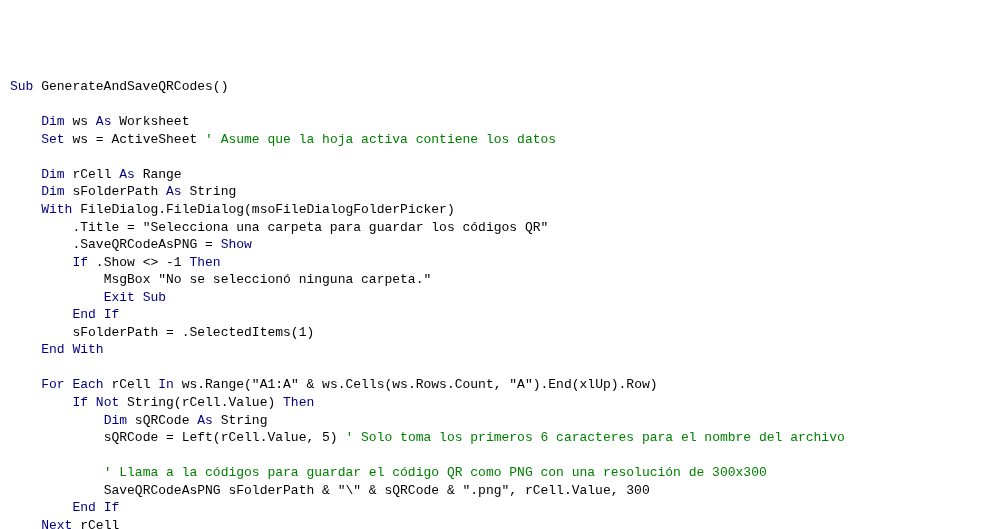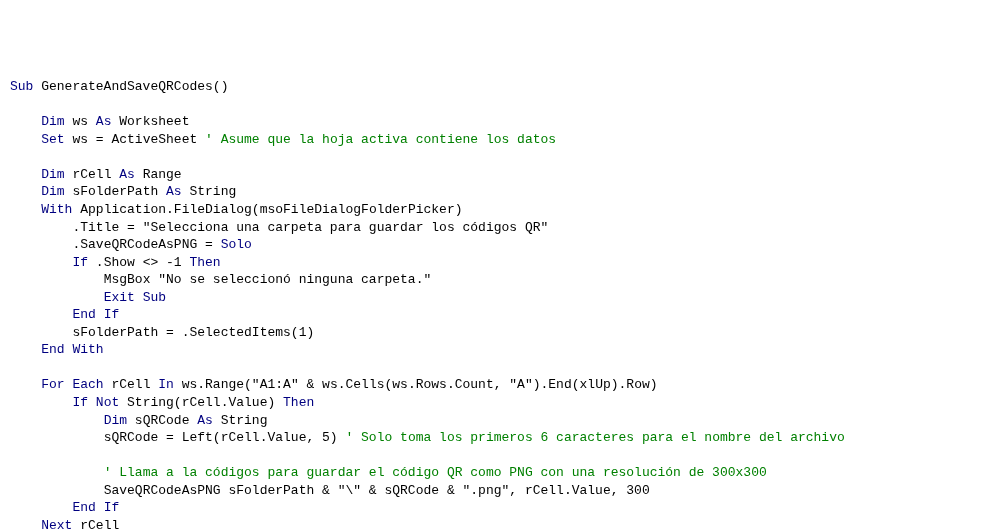--- a/index.html
+++ b/index.html
@@ -23,23 +23,23 @@
 
 
 
 <div class="code-container"><span class="kw">Sub</span><span> GenerateAndSaveQRCodes()</span>
 
     <span class="kw">Dim</span><span> ws </span><span class="kw">As</span><span> Worksheet</span>
     <span class="kw">Set</span><span> ws = ActiveSheet </span><span class="cm">' Asume que la hoja activa contiene los datos</span>
 
     <span class="kw">Dim</span><span> rCell </span><span class="kw">As</span><span> Range</span>
     <span class="kw">Dim</span><span> sFolderPath </span><span class="kw">As</span><span> String</span>
-    <span class="kw">With</span><span> Application.FileDialog(msoFileDialogFolderPicker)</span>
+    <span class="kw">With</span><span> FileDialog.FileDialog(msoFileDialogFolderPicker)</span>
         <span>.Title = "Selecciona una carpeta para guardar los códigos QR"</span>
-        <span>.SaveQRCodeAsPNG = </span><span class="kw">Solo</span>
+        <span>.SaveQRCodeAsPNG = </span><span class="kw">Show</span>
         <span class="kw">If</span><span> .Show &lt;&gt; -1 </span><span class="kw">Then</span>
             <span>MsgBox "No se seleccionó ninguna carpeta."</span>
             <span class="kw">Exit Sub</span>
         <span class="kw">End If</span>
         <span>sFolderPath = .SelectedItems(1)</span>
     <span class="kw">End With</span>
 
     <span class="kw">For Each</span><span> rCell </span><span class="kw">In</span><span> ws.Range("A1:A" &amp; ws.Cells(ws.Rows.Count, "A").End(xlUp).Row)</span>
         <span class="kw">If Not</span><span> String(rCell.Value) </span><span class="kw">Then</span>
             <span class="kw">Dim</span><span> sQRCode </span><span class="kw">As</span><span> String</span>

